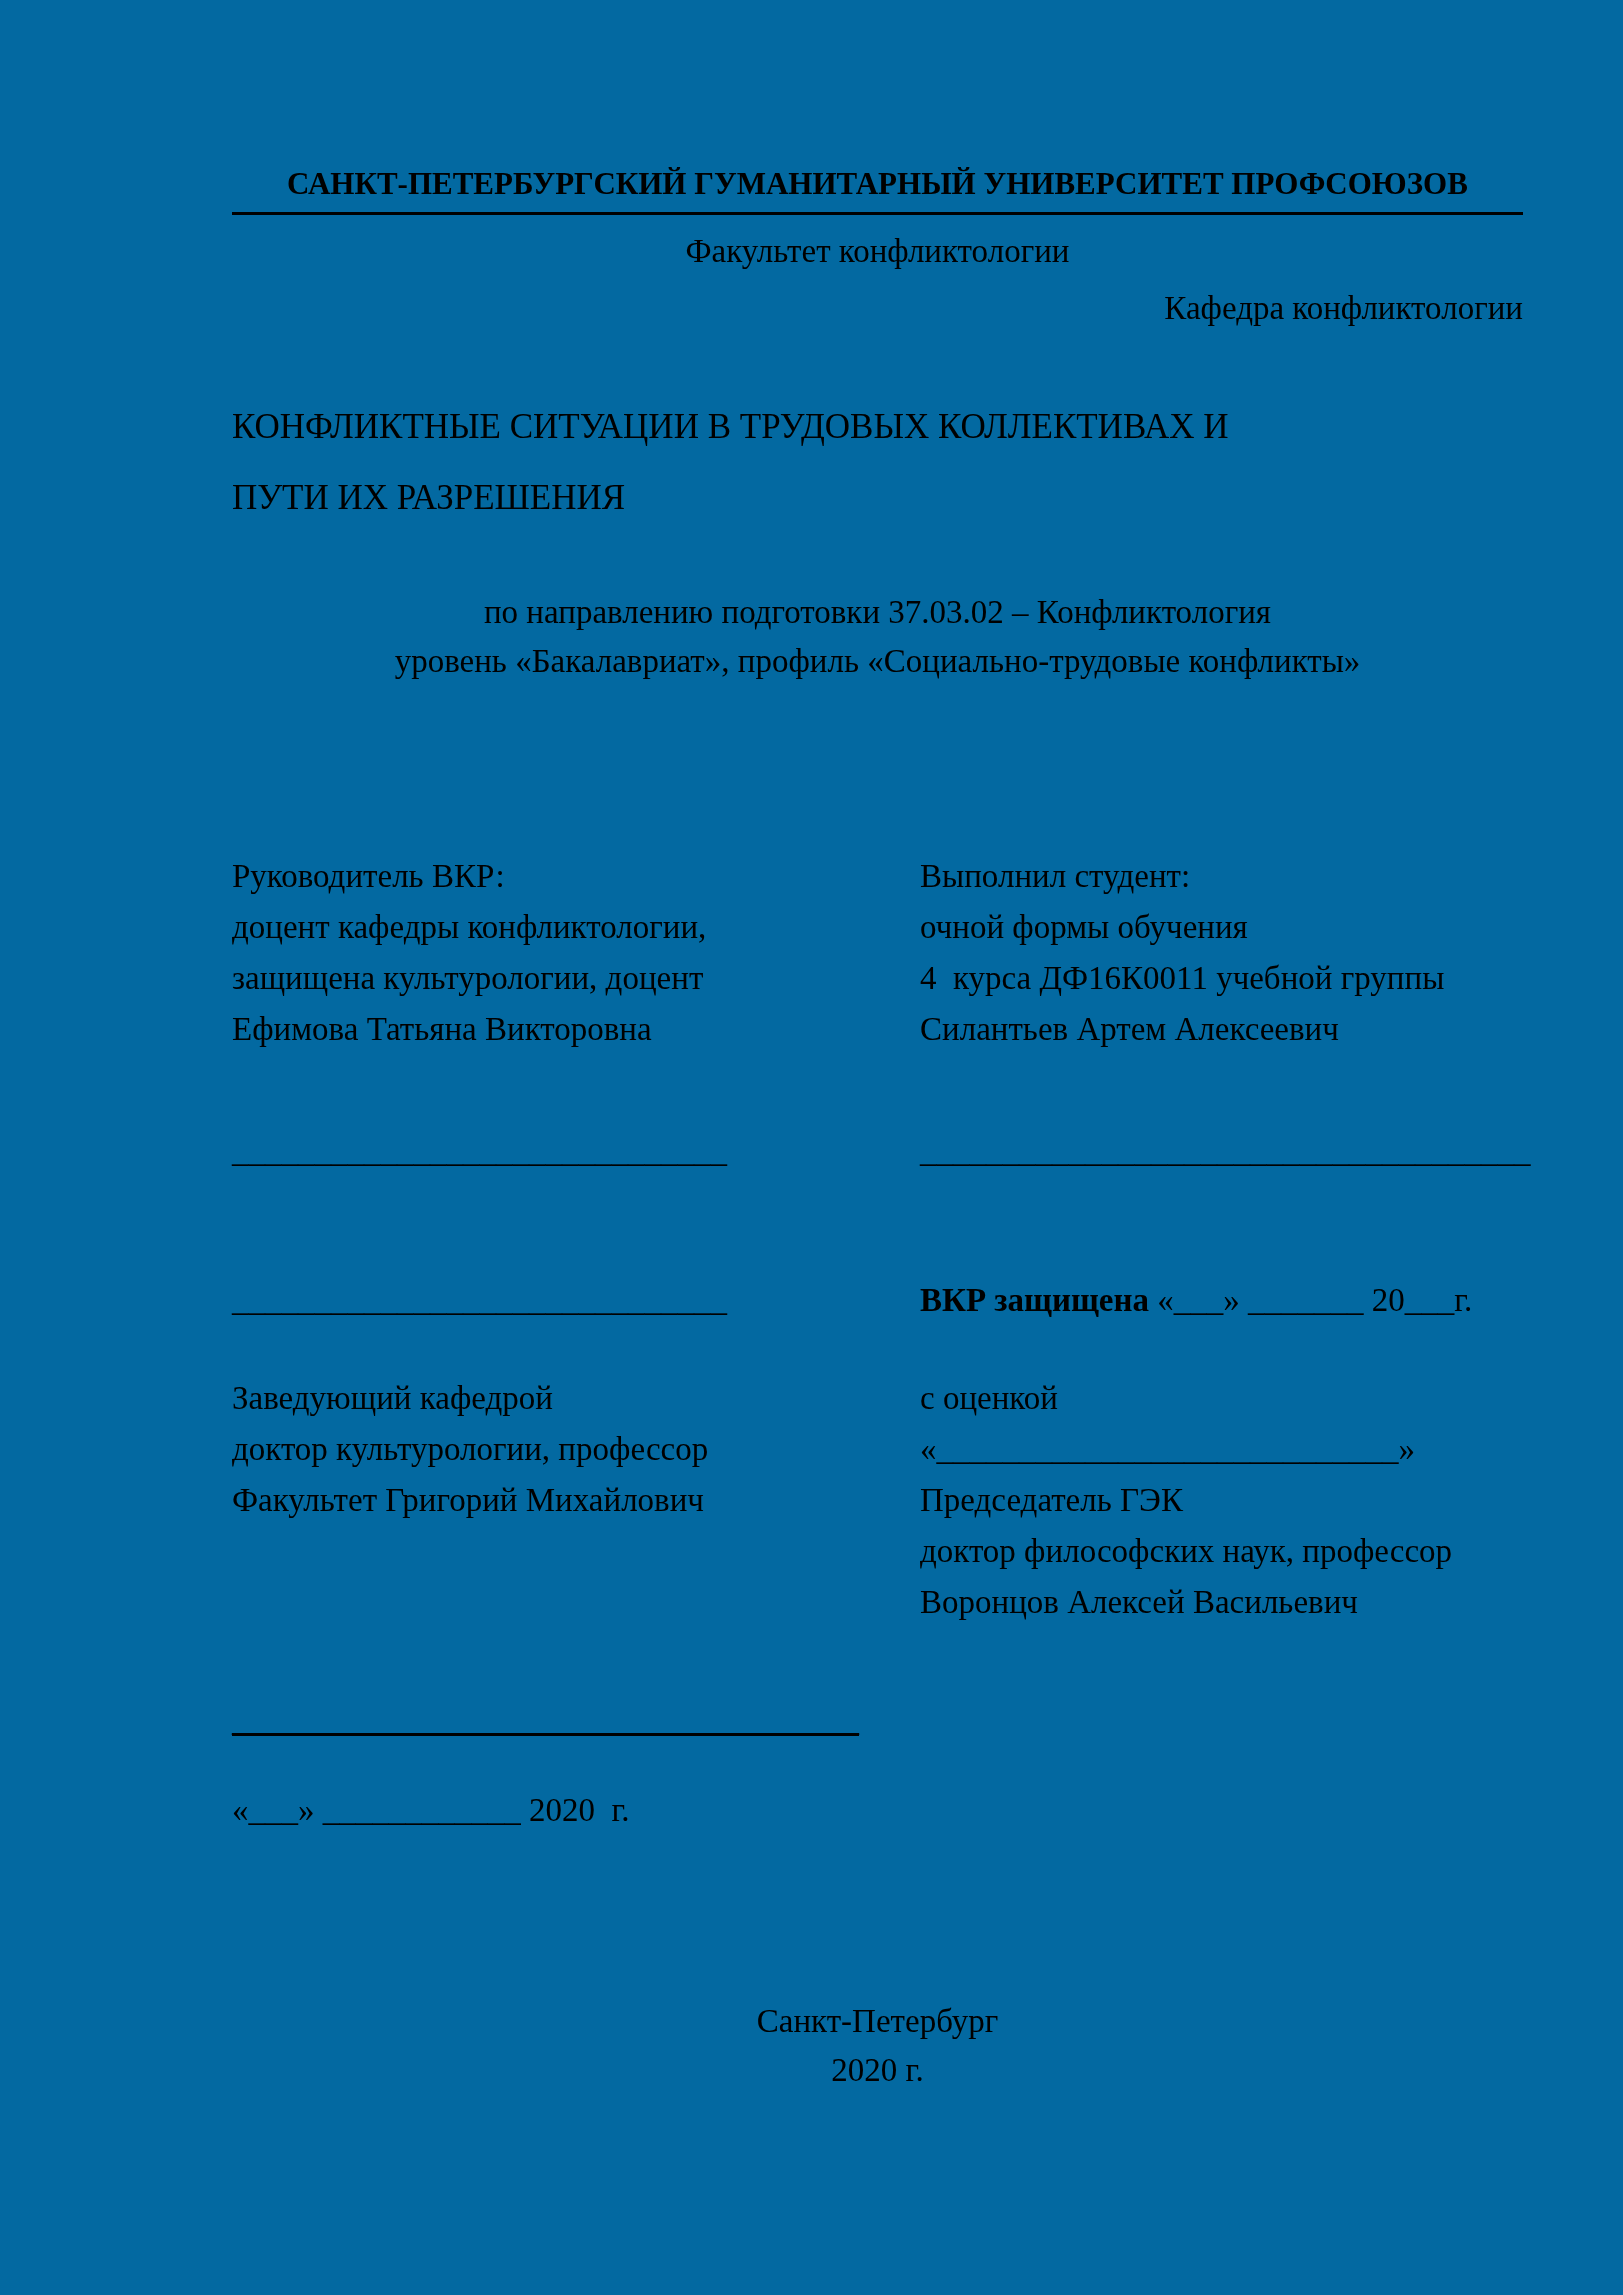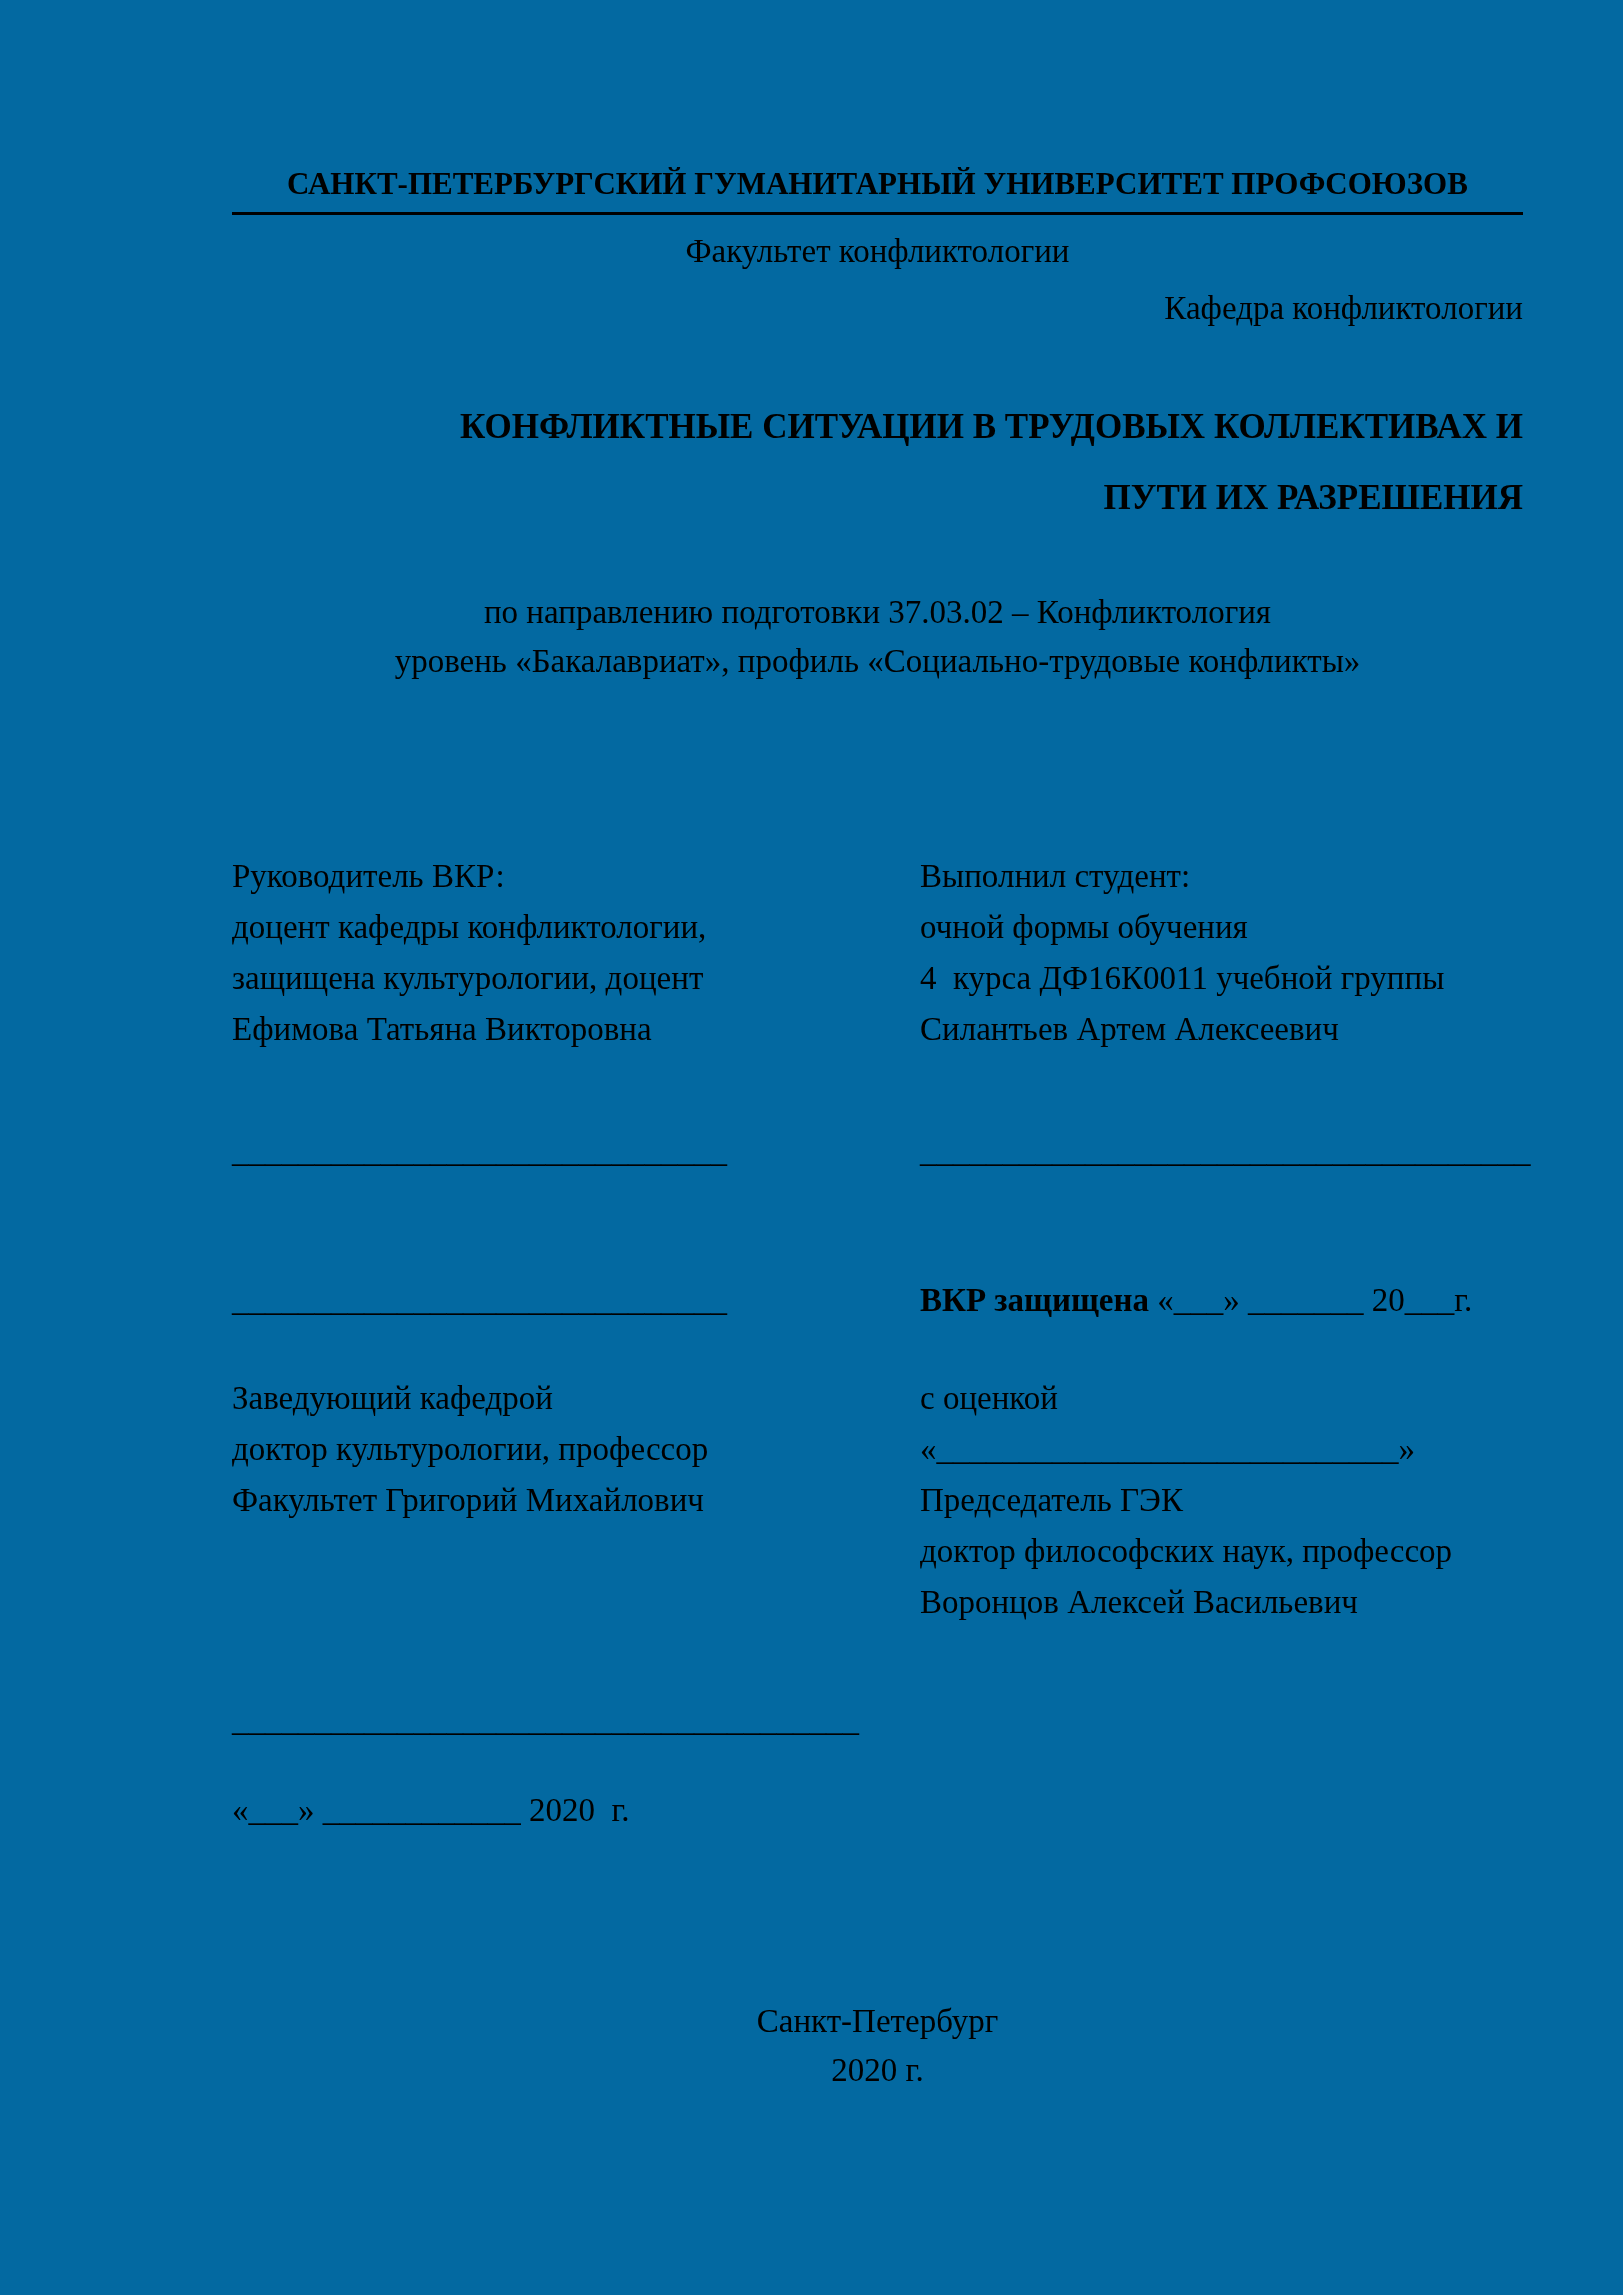--- a/index.html
+++ b/index.html
@@ -39,22 +39,22 @@
     margin-top: 6.3px;
   }
   .work-type {
     text-align: center;
     font-weight: bold;
     font-size: 35px;
     line-height: 1.55;
     margin-top: 106px;
   }
   .main-title {
-    text-align: right;
-    font-weight: bold;
+    text-align: left;
+    font-weight: normal;
     font-size: 35px;
     line-height: 71px;
     margin-top: 57px;
   }
   .program-block {
     text-align: center;
     line-height: 49px;
     margin-top: 55px;
   }
   .columns {
@@ -63,21 +63,21 @@
   .row {
     display: grid;
     grid-template-columns: 644px 1fr;
     gap: 44px;
   }
   .cell div { line-height: 51px; }
   .line { line-height: 51px; }
   .row-sig1   { margin-top: 71px; }
   .row-sig2   { margin-top: 98px; }
   .row-blocks2{ margin-top: 47px; }
-  .row-sig3   { margin-top: 67px; }
+  .row-sig3   { margin-top: 67px; text-decoration: underline; }
   .row-date   { margin-top: 39px; }
   .bold { font-weight: bold; }
   .footer {
     text-align: center;
     margin-top: 161px;
     line-height: 49px;
   }
 </style>
 </head>
 <body>

